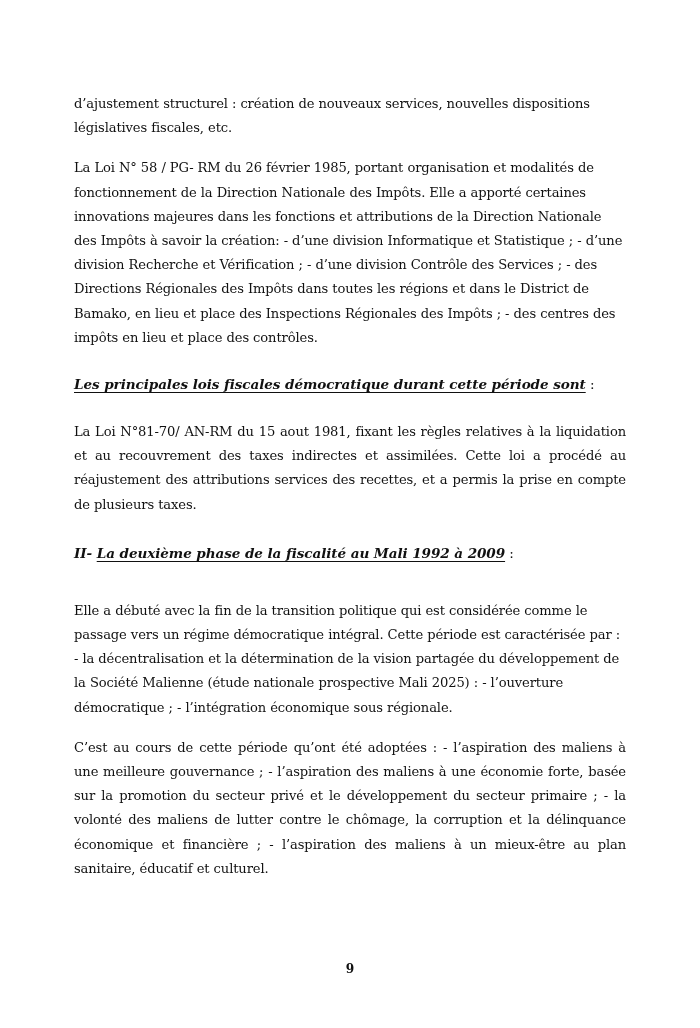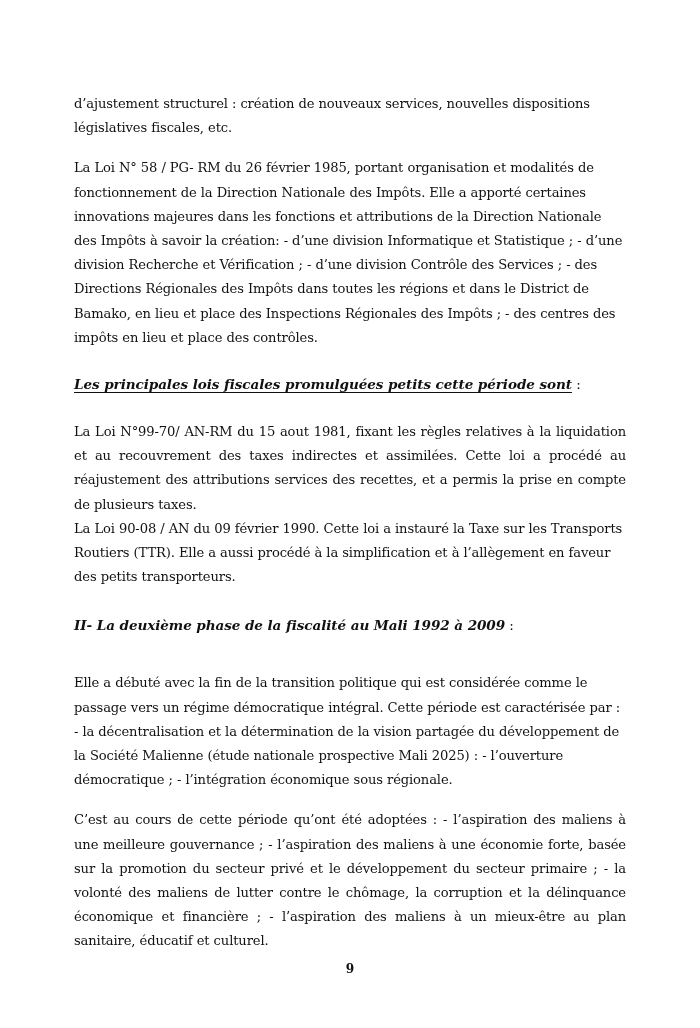--- a/index.html
+++ b/index.html
@@ -72,20 +72,21 @@
     font-weight: bold;
     font-style: italic;
     text-align: left;
     letter-spacing: -0.1px;
   }
   .heading-2 .numlabel {
     text-decoration: none;
     font-style: italic;
   }
   .heading-2 .u {
+    text-decoration: underline;
     text-underline-offset: 2.5px;
     text-decoration-thickness: 1.2px;
   }
   .heading-2 .nou {
     text-decoration: none;
     font-style: normal;
     font-weight: normal;
   }
   #page-number {
     position: absolute;
@@ -111,26 +112,25 @@
     </p>
 
     <p class="para">
     </p>
 
     <p class="para">
       <span class="sub last">La Loi N° 58 / PG- RM du 26 février 1985, portant organisation et modalités de fonctionnement de la Direction Nationale des Impôts. Elle a apporté certaines innovations majeures dans les fonctions et attributions de la Direction Nationale des Impôts à savoir la création: - d’une division Informatique et Statistique ; - d’une division Recherche et Vérification ; - d’une division Contrôle des Services ; - des Directions Régionales des Impôts  dans toutes les régions et dans le District de Bamako, en lieu et place des Inspections Régionales des Impôts ; - des centres des impôts  en lieu et place des contrôles.</span>
     </p>
 
     <div class="heading">
-      <span class="u">Les principales lois  fiscales promulguées petits cette période sont</span><span class="nou"> :</span>
+      <span class="u">Les principales lois  fiscales démocratique durant cette période sont</span><span class="nou"> :</span>
     </div>
 
     <p class="para">
-      <span class="sub">La  Loi N°99-70/ AN-RM du 15 aout 1981, fixant les règles relatives à la liquidation et au recouvrement des taxes indirectes et assimilées. Cette loi a  procédé au réajustement des attributions services des recettes, et a permis la prise en compte de plusieurs taxes.</span>
-      <span class="sub last">La Loi 90-08 / AN du 09 février 1990. Cette loi a instauré la Taxe sur les Transports Routiers  (TTR). Elle a aussi procédé à la simplification et à l’allègement en faveur des petits transporteurs.</span>
+      <span class="sub">La  Loi N°81-70/ AN-RM du 15 aout 1981, fixant les règles relatives à la liquidation et au recouvrement des taxes indirectes et assimilées. Cette loi a  procédé au réajustement des attributions services des recettes, et a permis la prise en compte de plusieurs taxes.</span>
     </p>
 
     <div class="heading-2">
       <span class="numlabel">II- </span><span class="u"> La deuxième phase de la fiscalité au Mali 1992 à 2009</span><span class="nou"> :</span>
     </div>
 
     <p class="para">
       <span class="sub last">Elle a débuté avec la fin de la transition politique qui est considérée comme le passage vers un régime démocratique intégral.  Cette période est caractérisée par : - la décentralisation et la détermination de la vision partagée du développement de la Société Malienne (étude nationale prospective Mali 2025) : - l’ouverture démocratique ; - l’intégration économique sous régionale.</span>
     </p>
 

